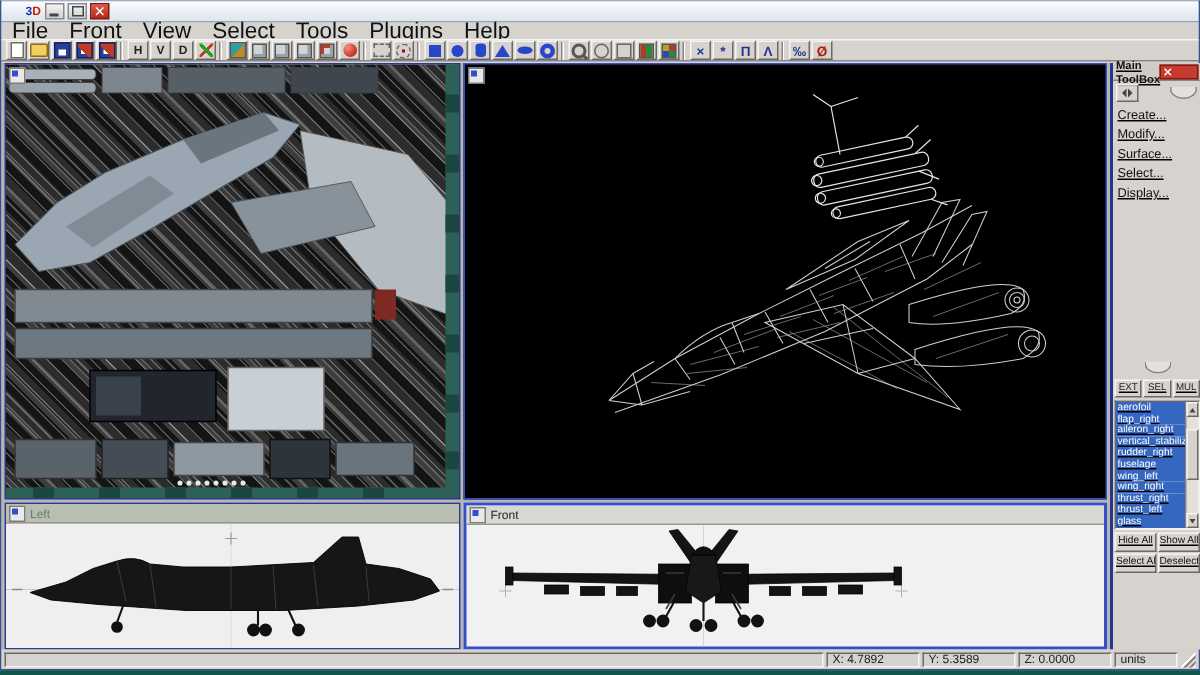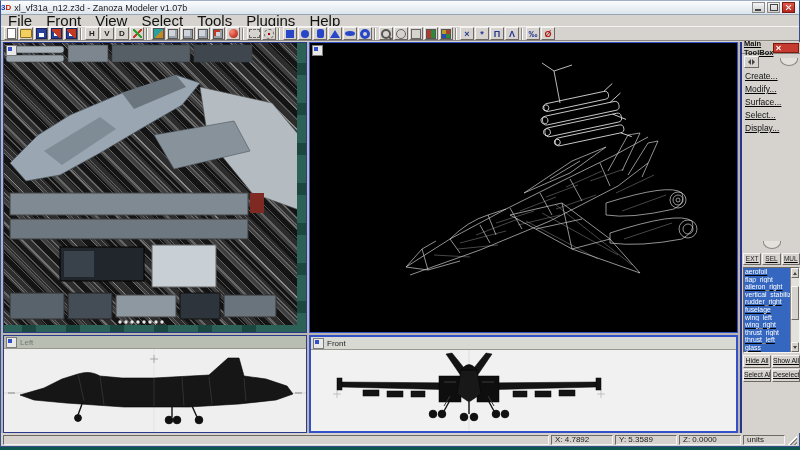--- a/index.html
+++ b/index.html
@@ -6,21 +6,21 @@
   body{width:800px;height:450px;overflow:hidden;background:#0f564d;
        font-family:"Liberation Sans",sans-serif;-webkit-font-smoothing:antialiased;}
   .screen{position:relative;width:800px;height:450px;}
   .window{position:absolute;left:0;top:0;width:798px;height:445px;
           background:#d6d3ce;border:1px solid #35508e;border-top-color:#9fb0c8;}
 
   
   .titlebar{position:absolute;left:0;top:0;width:100%;height:13px;
             background:linear-gradient(#fbfcfd,#dde5ee);border-bottom:1px solid #98a5b5;
             display:flex;align-items:center;font-size:9px;color:#1a1a1a;}
-  .appbadge{margin:0 3px 0 0;font-size:8px;font-weight:bold;color:#1536b0;line-height:9px;text-align:right;}
+  .appbadge{margin:0 3px 0 16px;font-size:8px;font-weight:bold;color:#1536b0;line-height:9px;text-align:right;}
   .appbadge b{color:#c22000;}
   .title-text{flex:1;white-space:nowrap;overflow:hidden;}
   .winbtn{width:11px;height:9px;margin-right:2px;border:1px solid #8a8a8a;background:linear-gradient(#f4f4f4,#cfcfcf);position:relative;}
   .winbtn.close{background:linear-gradient(#e4574a,#b2271c);border-color:#7c1a12;margin-right:4px;}
   .winbtn.close::before,.winbtn.close::after{content:"";position:absolute;left:5px;top:1px;width:1px;height:7px;background:#fff;}
   .winbtn.close::before{transform:rotate(45deg);} .winbtn.close::after{transform:rotate(-45deg);}
   .winbtn.min::before{content:"";position:absolute;left:2px;bottom:1px;width:6px;height:2px;background:#444;}
   .winbtn.max::before{content:"";position:absolute;left:2px;top:1px;width:6px;height:5px;border:1px solid #444;}
 
   
@@ -137,21 +137,20 @@
   .bottom-teal{position:absolute;left:0;top:446px;width:800px;height:4px;background:#0f564d;}
 </style>
 </head>
 <body>
 
 <div class="screen">
   <div class="window">
 
     <div class="titlebar">
       <span class="appbadge"><span>3</span><b>D</b></span>
-      <span class="title-text">xl_vf31a_n12.z3d - Zanoza Modeler v1.07b</span>
       <span class="winbtn min"></span>
       <span class="winbtn max"></span>
       <span class="winbtn close"></span>
     </div>
 
     <div class="menubar">
       <span class="menu-item">File</span>
       <span class="menu-item">Front</span>
       <span class="menu-item">View</span>
       <span class="menu-item">Select</span>

